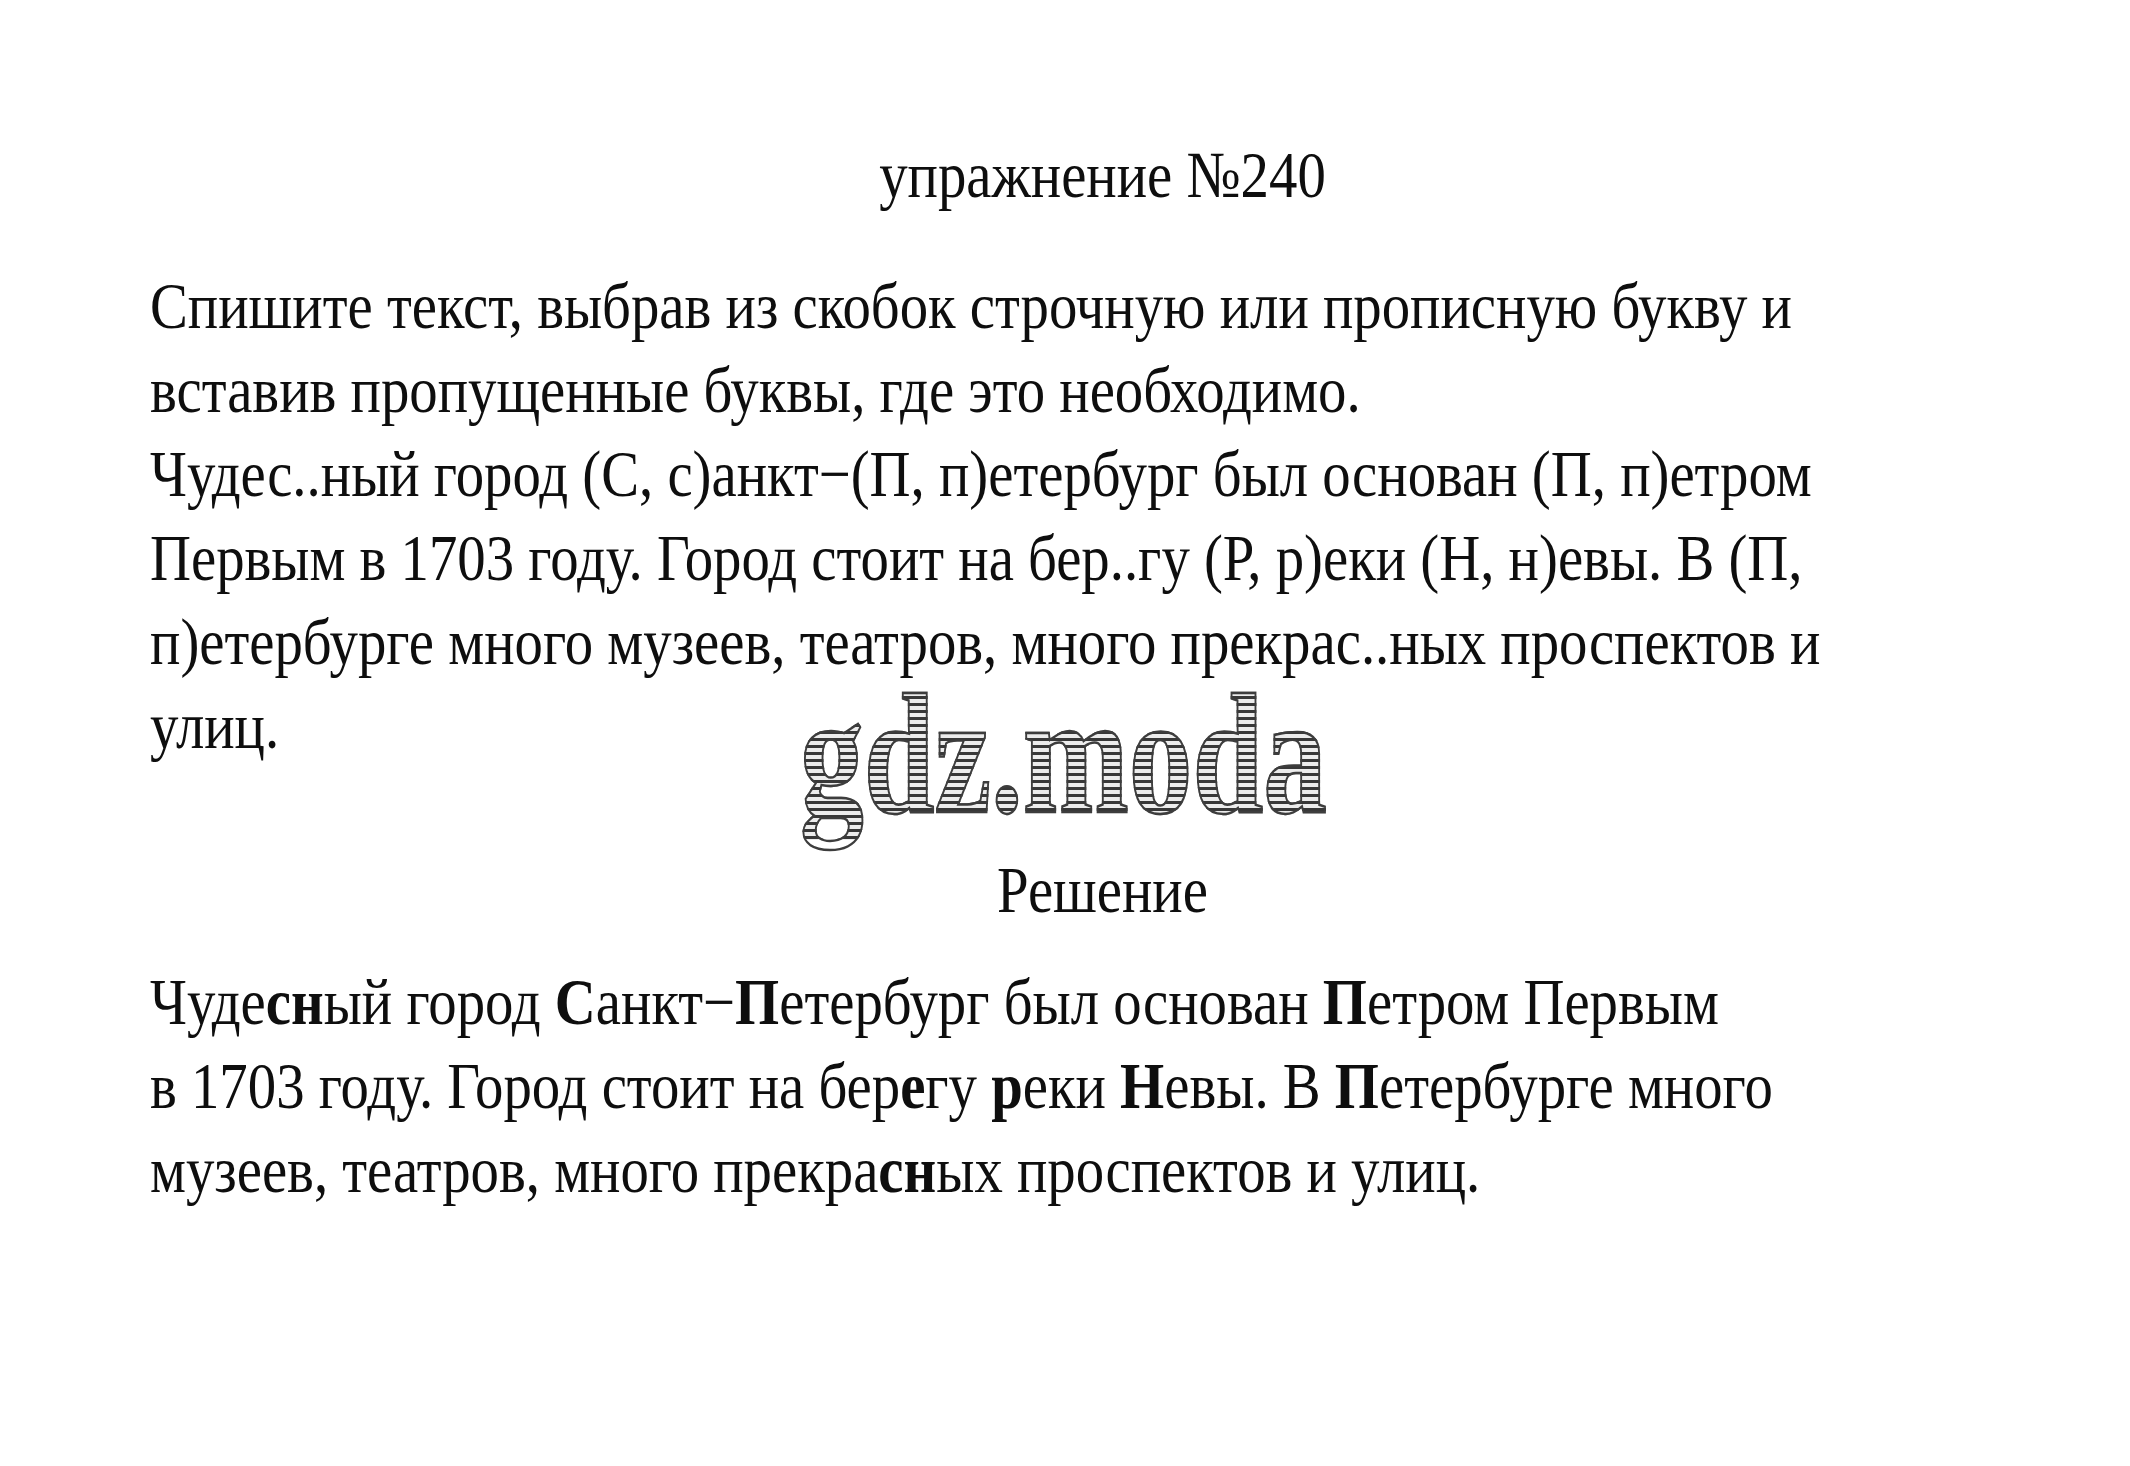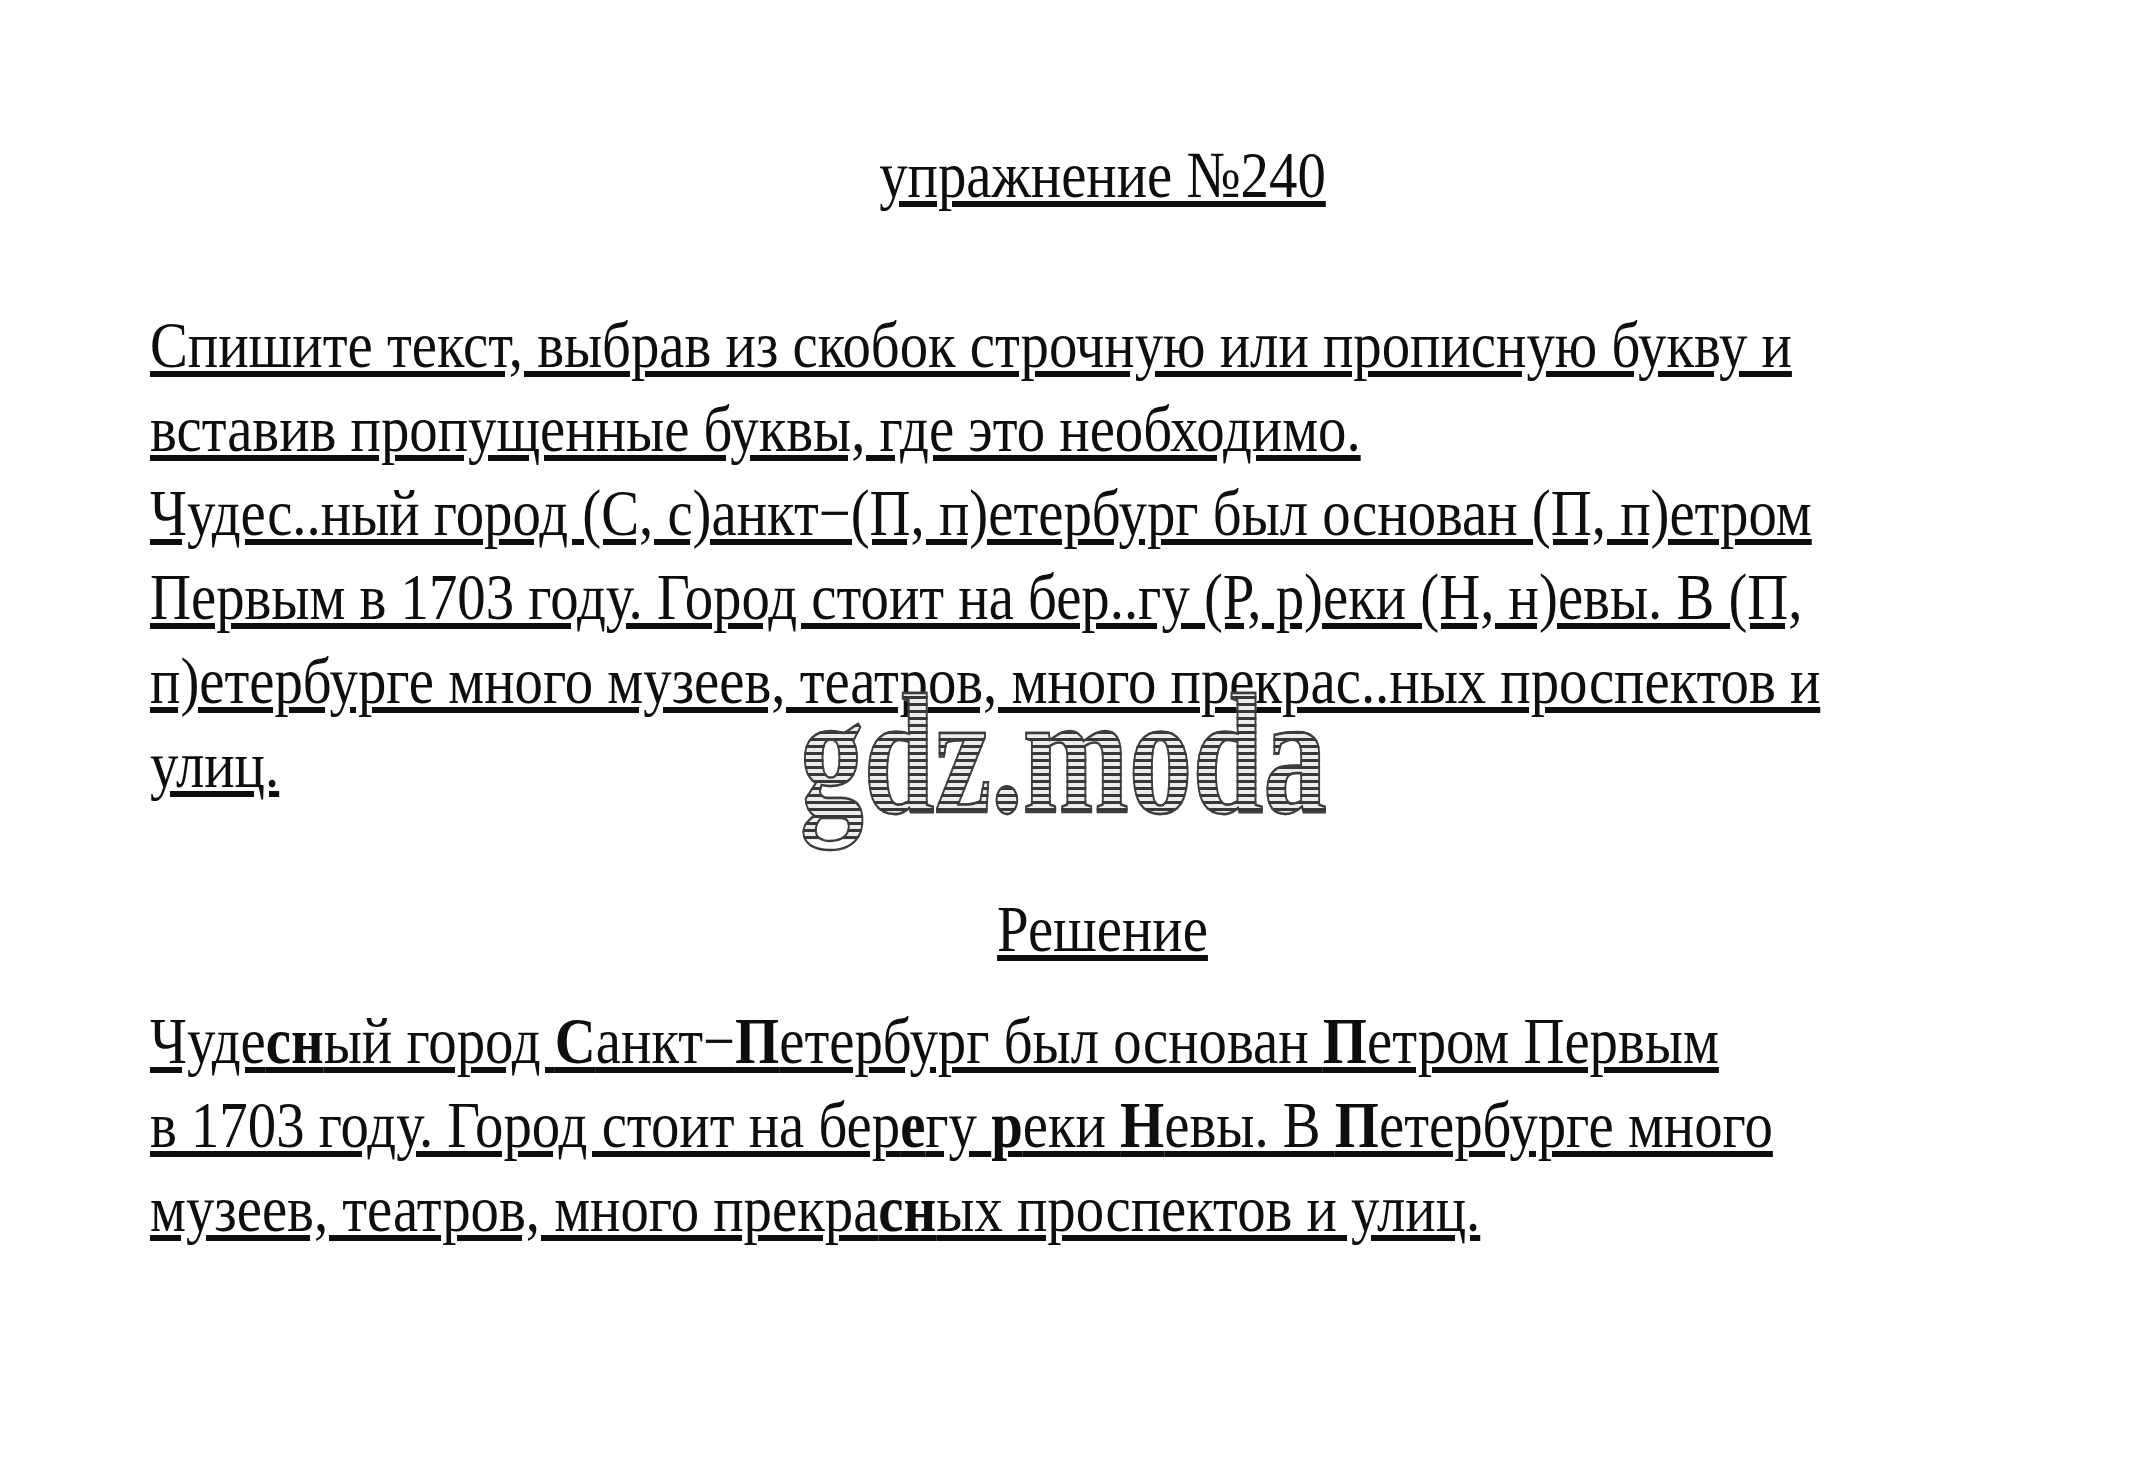--- a/index.html
+++ b/index.html
@@ -7,33 +7,32 @@
     width: 2130px;
     height: 1466px;
     background: #ffffff;
     color: #0e0e0e;
     font-family: "Liberation Serif", "DejaVu Serif", serif;
     overflow: hidden;
     position: relative;
   }
   .doc {
     padding: 0 75px 0 150px;
-    text-decoration: underline;
   }
   .title {
     margin: 135px 0 0 0;
     font-size: 66px;
     font-weight: normal;
     line-height: 80px;
     text-align: center;
     white-space: nowrap;
     transform: scaleX(0.86);
     transform-origin: center top;
   }
-  .task-block { margin-top: 88px; }
+  .task-block { margin-top: 49px; }
   .line {
     font-size: 66px;
     line-height: 84px;
     white-space: nowrap;
     transform: scaleX(0.86);
     transform-origin: left center;
   }
   .heading {
     margin: 80px 0 0 0;
     font-size: 66px;

